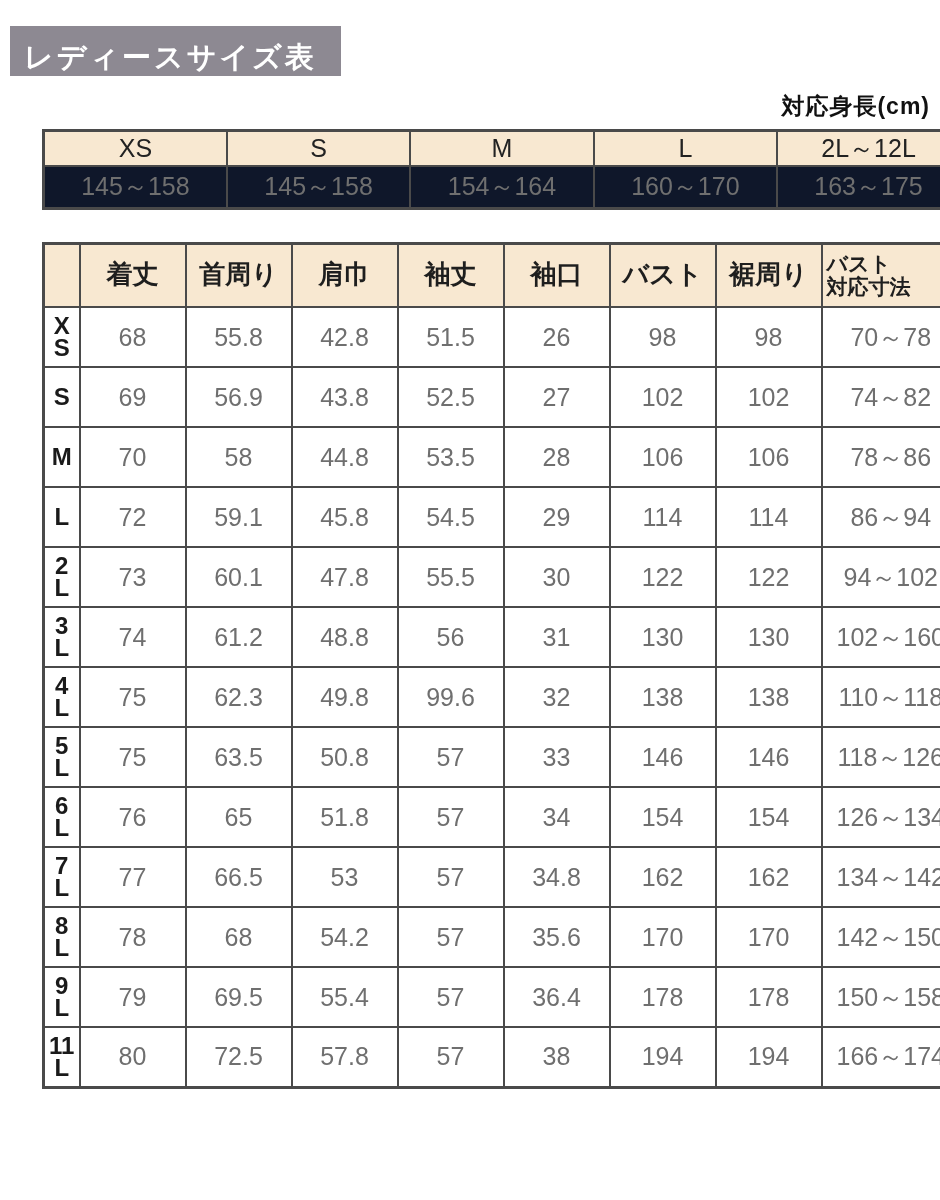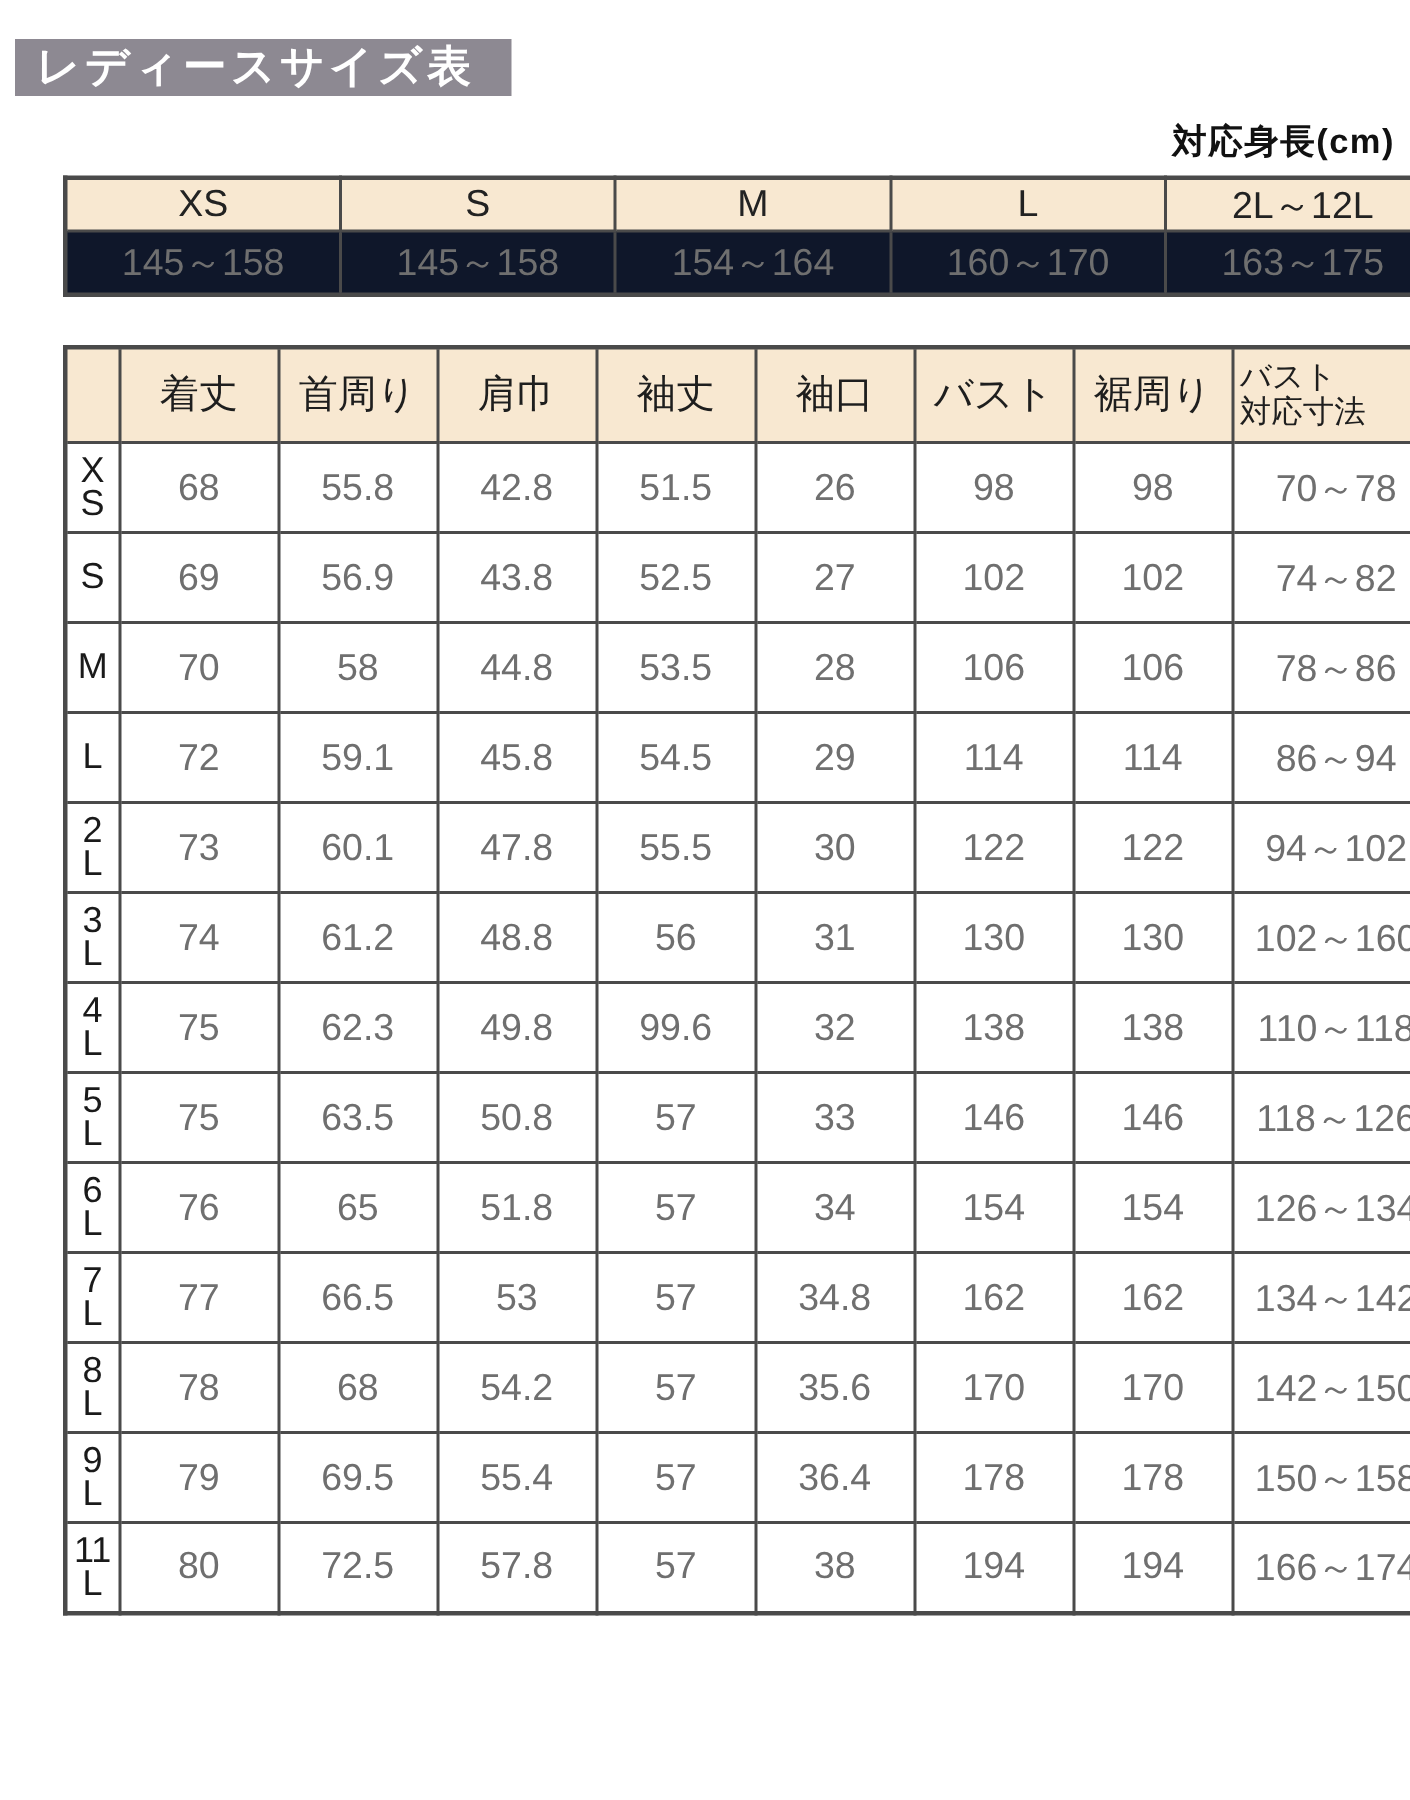--- a/index.html
+++ b/index.html
@@ -18,21 +18,21 @@
   .wrap{padding:26px 10px 0 10px;}
 
   .page-title{
     display:inline-block;
     background:var(--title-bg);
     color:#ffffff;
     font-size:29px;
     font-weight:bold;
     letter-spacing:3px;
     line-height:38px;
-    padding:0 24px 0 14px;
+    padding:12px 24px 0 14px;
   }
   .subtitle{
     margin:15px 0 7px 2px;
     font-size:23px;
     font-weight:bold;
     color:#111111;
     letter-spacing:1px;
     text-align:right;
   }
 
@@ -50,21 +50,21 @@
   }
   .height-table td{
     height:42px;
     font-size:25px;
     color:var(--value);
     background:#0f172a;
   }
 
   
   .size-table{margin-top:32px;}
-  .size-table th{font-weight:normal;}
+  .size-table th{font-weight:bold;}
   .size-table thead th{
     background:var(--header-bg);
     height:64px;
     font-size:26px;
     color:#1e1e1e;
     white-space:pre-line;
     line-height:1.15;
   }
   .size-table thead th.small{
     font-size:21px;

